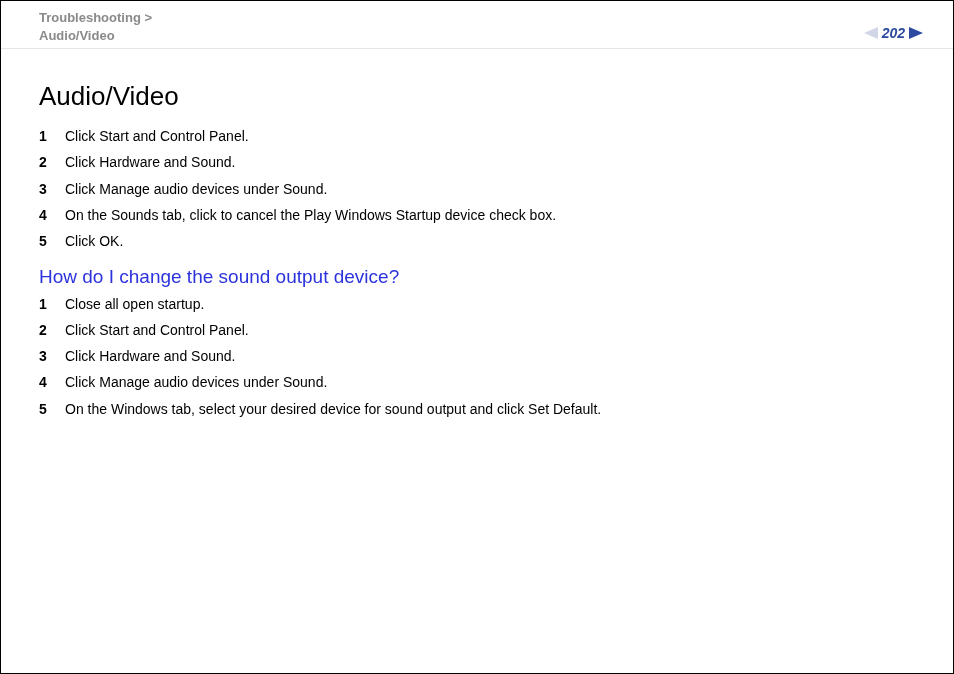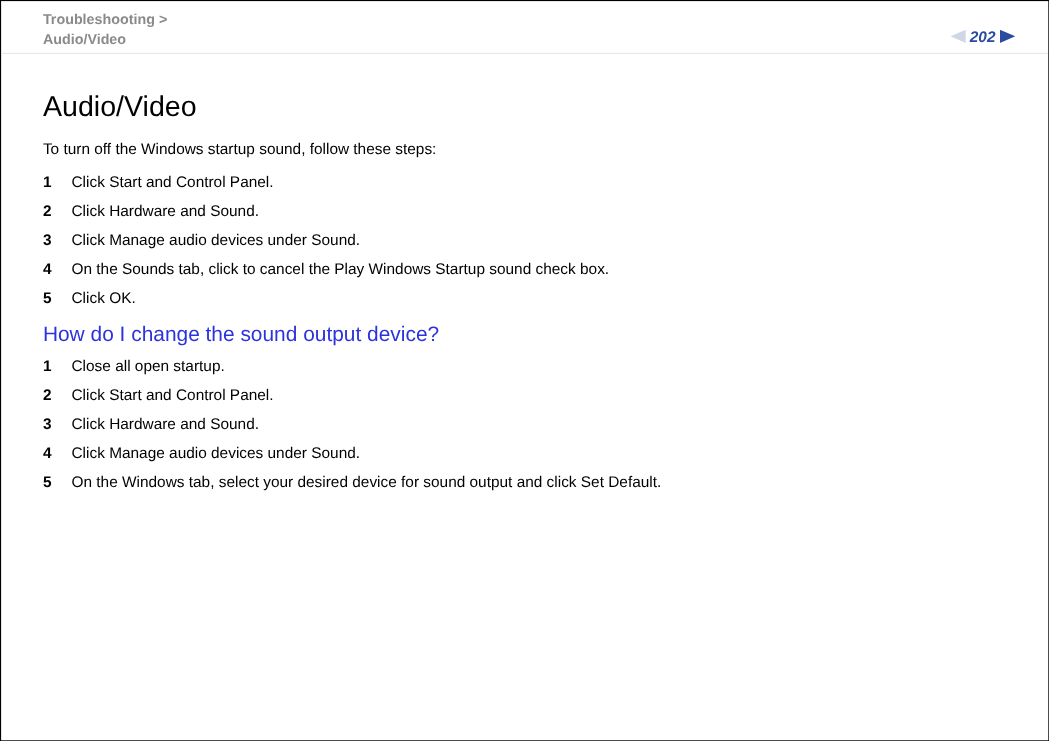--- a/index.html
+++ b/index.html
@@ -104,37 +104,36 @@
       <svg width="14" height="12" viewBox="0 0 14 12">
           <polygon points="0,0 0,12 14,6" fill="#2b4aa0"></polygon>
         </svg>
     </span>
   </div>
 </div>
 
 <div class="content">
   <h1>Audio/Video</h1>
 
-  <p class="intro">To turn off the Windows startup sound, follow these steps:</p>
   <div id="s1steps">
       <div class="step">
         <div class="step-num">1</div>
         <div class="step-body">Click <b>Start</b> and <b>Control Panel</b>.</div>
       </div>
       <div class="step">
         <div class="step-num">2</div>
         <div class="step-body">Click <b>Hardware and Sound</b>.</div>
       </div>
       <div class="step">
         <div class="step-num">3</div>
         <div class="step-body">Click <b>Manage audio devices</b> under <b>Sound</b>.</div>
       </div>
       <div class="step">
         <div class="step-num">4</div>
-        <div class="step-body">On the <b>Sounds</b> tab, click to cancel the <b>Play Windows Startup sound</b> check box.</div>
+        <div class="step-body">On the <b>Sounds</b> tab, click to cancel the <b>Play Windows Startup device</b> check box.</div>
       </div>
       <div class="step">
         <div class="step-num">5</div>
         <div class="step-body">Click <b>OK</b>.</div>
       </div>
     </div>
 
   <div class="section2">
     <h2>How do I change the sound output device?</h2>
     <div id="s2steps">

